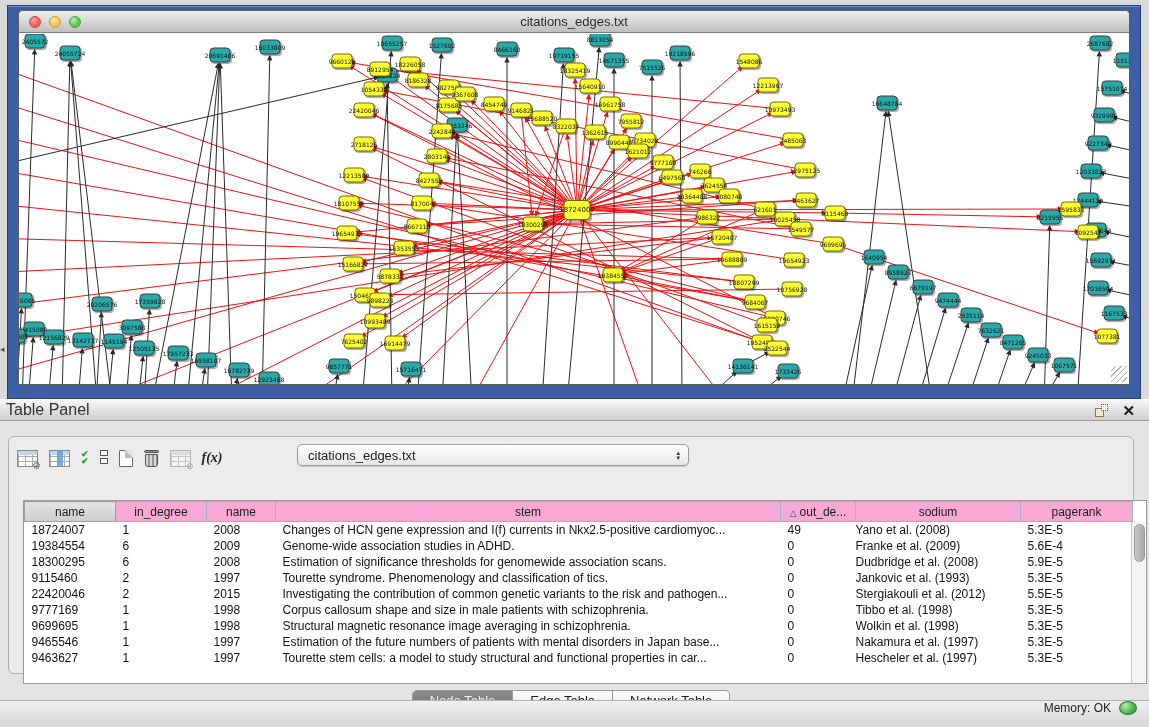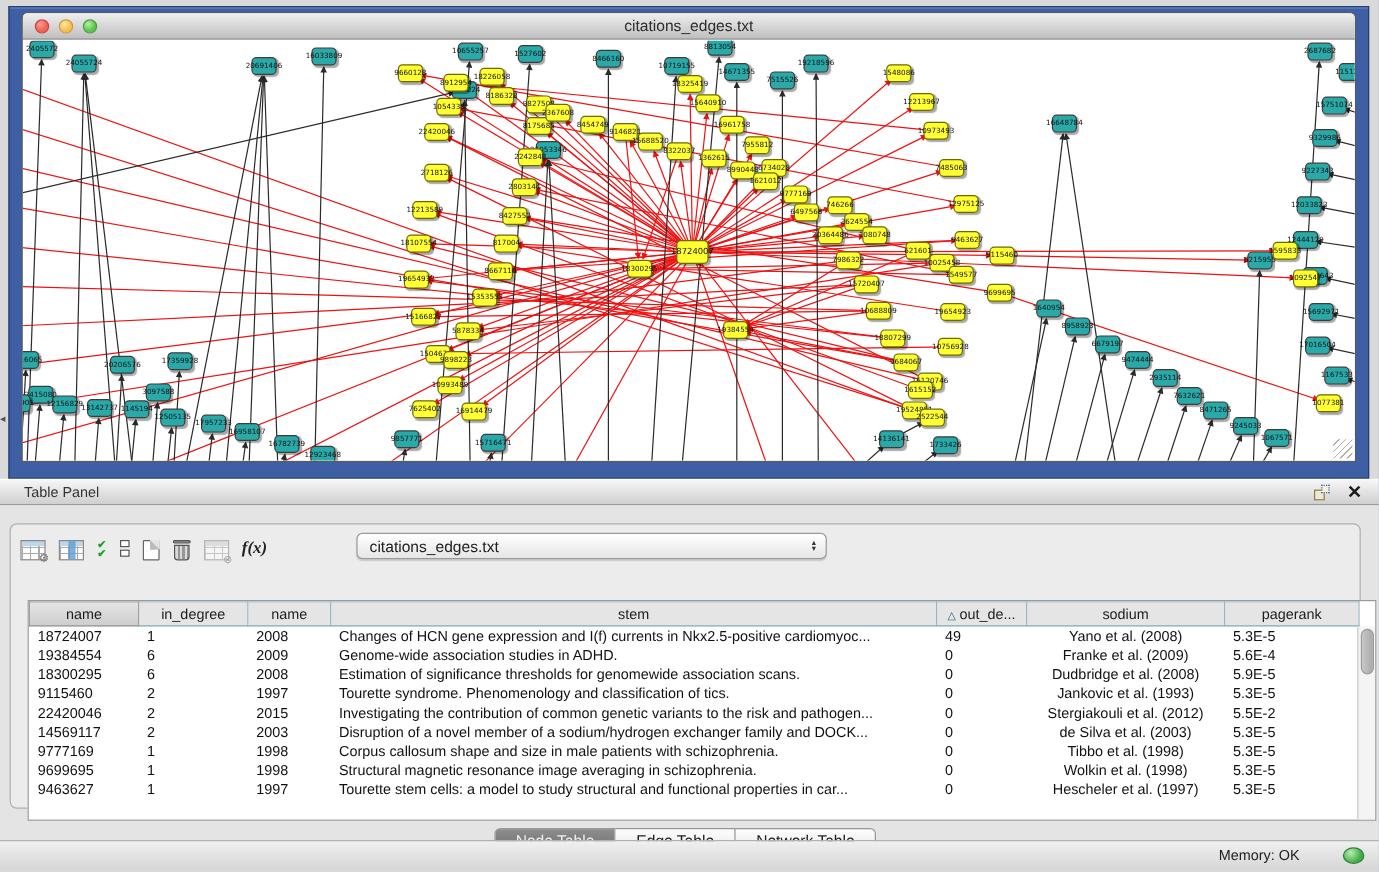--- a/index.html
+++ b/index.html
@@ -30,21 +30,21 @@
   .n.y { background:#ffff33; border-color:#6b6b00; }
   .n.h { background:#ffff33; border-color:#6b6b00; width:27px; height:20px; font-size:7px; z-index:3; }
   #grip { position:absolute; right:2px; bottom:2px; width:16px; height:16px;
     background:repeating-linear-gradient(135deg, transparent 0 3px, #9a9a9a 3px 4px); opacity:.8; }
   #collapse-arrow { position:absolute; left:0px; top:344px; font-size:9px; color:#555; }
 
   
   #panel-header { position:absolute; left:0; top:399px; width:1149px; height:22px;
     background:linear-gradient(#f6f6f6,#cfcfcf); border-top:1px solid #ffffff; border-bottom:1px solid #9a9a9a;
     display:flex; align-items:center; }
-  #panel-title { font-size:12px; color:#333; margin-left:20px; flex:1; }
+  #panel-title { font-size:16px; color:#333; margin-left:6px; flex:1; }
   #float-icon { width:13px; height:13px; position:relative; margin-right:14px; cursor:default; }
   #float-icon .sq1 { position:absolute; left:0; bottom:0; width:9px; height:9px; border:1px solid #8a7b4a; background:#efe9d2; }
   #float-icon .sq2 { position:absolute; right:0; top:0; width:7px; height:7px; border:1px dotted #3c5da2; background:#f5f2e4; }
   #close-icon { font-size:15px; font-weight:bold; color:#1a1a1a; margin-right:14px; line-height:1; }
 
   #panel-body { position:absolute; left:0; top:421px; width:1149px; height:279px; background:#e4e4e4; }
   #inset { position:absolute; left:8px; top:15px; width:1126px; height:238px;
     background:#ececec; border:1px solid #b0b0b0; border-radius:6px; }
 
   #toolbar { position:absolute; left:8px; top:6px; height:30px; display:flex; align-items:center; gap:11px; }
@@ -70,40 +70,40 @@
 
   #selector { position:absolute; left:288px; top:7px; width:392px; height:22px; border:1px solid #9a9a9a;
     border-radius:5px; background:linear-gradient(#ffffff,#e6e6e6); display:flex; align-items:center;
     font-size:13px; color:#222; box-shadow:0 1px 1px rgba(0,0,0,.15); }
   #selector .val { margin-left:10px; flex:1; }
   #selector .arrows { display:flex; flex-direction:column; margin-right:8px; font-size:7px; line-height:5px; color:#333; }
 
   #tablewrap { position:absolute; left:14px; top:63px; width:1124px; height:184px;
     background:#fff; border:1px solid #9a9a9a; overflow:hidden; }
   table { border-collapse:collapse; table-layout:fixed; width:1108px; font-size:12px; }
-  th { height:20px; background:#e5e5e5; border:1px solid #96b7c5; font-weight:normal; font-size:12px;
+  th { height:20px; background:#f9a8d4; border:1px solid #96b7c5; font-weight:normal; font-size:12px;
     color:#1c1c1c; text-align:center; overflow:hidden; white-space:nowrap; }
   th.first { background:linear-gradient(#e4e4e4,#cdcdcd); border-color:#a0a0a0; }
   .sort-tri { font-size:9px; color:#1c5b77; margin-right:3px; }
   td { height:16px; padding:0 2px 0 7px; white-space:nowrap; overflow:hidden; color:#111; font-size:12px; }
-  td.c5 { text-align:center; padding:0; }
+  td.c5 { padding:0; }
   #vscroll { position:absolute; right:0; top:21px; bottom:0; width:15px; background:#f4f4f4; border-left:1px solid #c9c9c9; }
   #vthumb { position:absolute; left:2px; top:2px; width:11px; height:38px; border-radius:6px;
     background:linear-gradient(90deg,#c8c8c8,#a9a9a9); border:1px solid #9b9b9b; }
 
   #tabs { position:absolute; left:0; right:0; top:253px; display:flex; justify-content:center; }
   .seg { height:21px; line-height:19px; padding:0 17px; font-size:13px; border:1px solid #989898;
     border-left:none; background:linear-gradient(#fdfdfd,#e9e9e9); color:#1c1c1c; }
   .seg:first-child { border-left:1px solid #989898; border-radius:5px 0 0 5px; }
   .seg:last-child { border-radius:0 5px 5px 0; }
   .seg.sel { background:linear-gradient(#8d8d8d,#6f6f6f); color:#efefef; }
 
   #statusbar { position:absolute; left:0; top:700px; width:1149px; height:24px;
     background:linear-gradient(#f0f0f0,#d7d7d7); border-top:1px solid #b2b2b2;
-    display:flex; align-items:center; justify-content:flex-end;gap:28px; }
+    display:flex; justify-content:flex-end; }
   #mem-label { font-size:12px; color:#222; margin-right:8px; }
   #mem-light { width:18px; height:14px; border-radius:50%; margin-right:12px;
     background:radial-gradient(circle at 35% 30%, #b9ecb0,#3fae4a 65%); border:1px solid #2e7d32; }
 </style>
 </head>
 <body>
 
 <div id="page">
 
   <div id="net-frame">
@@ -530,47 +530,47 @@
                 <td class="c5">Jankovic et al. (1993)</td>
                 <td class="c6">5.3E-5</td>
               </tr>
               <tr>
                 <td class="c0">22420046</td>
                 <td class="c1">2</td>
                 <td class="c2">2015</td>
                 <td class="c3">Investigating the contribution of common genetic variants to the risk and pathogen...</td>
                 <td class="c4">0</td>
                 <td class="c5">Stergiakouli et al. (2012)</td>
-                <td class="c6">5.5E-2</td>
-              </tr>
-              <tr>
-                <td class="c0">14569117</td>
-                <td class="c1">2</td>
-                <td class="c2">2003</td>
-                <td class="c3">Disruption of a novel member of a sodium/hydrogen exchanger family and DOCK...</td>
-                <td class="c4">0</td>
-                <td class="c5">de Silva et al. (2003)</td>
-                <td class="c6">5.3E-5</td>
+                <td class="c6">5.5E-5</td>
               </tr>
               <tr>
                 <td class="c0">9777169</td>
                 <td class="c1">1</td>
                 <td class="c2">1998</td>
                 <td class="c3">Corpus callosum shape and size in male patients with schizophrenia.</td>
                 <td class="c4">0</td>
                 <td class="c5">Tibbo et al. (1998)</td>
                 <td class="c6">5.3E-5</td>
               </tr>
               <tr>
                 <td class="c0">9699695</td>
                 <td class="c1">1</td>
                 <td class="c2">1998</td>
                 <td class="c3">Structural magnetic resonance image averaging in schizophrenia.</td>
                 <td class="c4">0</td>
                 <td class="c5">Wolkin et al. (1998)</td>
+                <td class="c6">5.3E-5</td>
+              </tr>
+              <tr>
+                <td class="c0">9465546</td>
+                <td class="c1">1</td>
+                <td class="c2">1997</td>
+                <td class="c3">Estimation of the future numbers of patients with mental disorders in Japan base...</td>
+                <td class="c4">0</td>
+                <td class="c5">Nakamura et al. (1997)</td>
                 <td class="c6">5.3E-5</td>
               </tr>
               <tr>
                 <td class="c0">9463627</td>
                 <td class="c1">1</td>
                 <td class="c2">1997</td>
                 <td class="c3">Tourette stem cells: a model to study structural and functional properties in car...</td>
                 <td class="c4">0</td>
                 <td class="c5">Hescheler et al. (1997)</td>
                 <td class="c6">5.3E-5</td>

